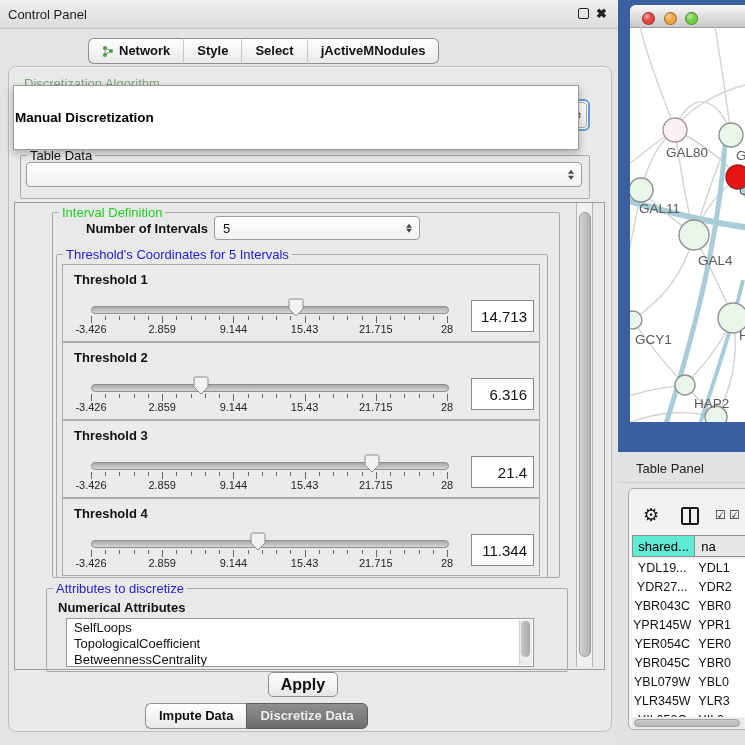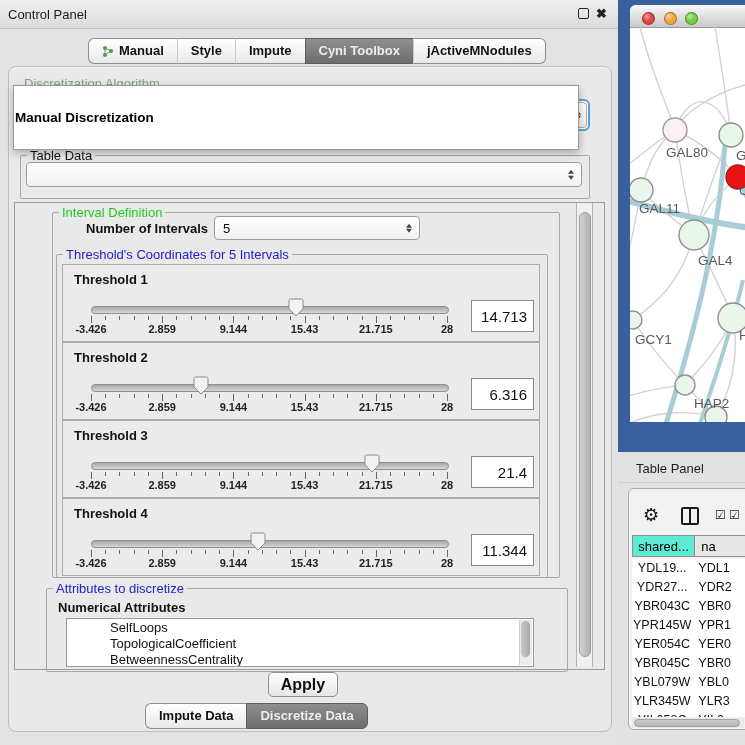--- a/index.html
+++ b/index.html
@@ -55,29 +55,29 @@
            border-left:1px solid #b4b4b4;border-right:1px solid #b4b4b4;z-index:4;}
   #vscroll .thumb{position:absolute;left:2px;top:9px;width:10px;height:443px;border-radius:6px;
            background:linear-gradient(90deg,#d2d2d2,#b2b2b2);border:1px solid #9e9e9e;}
   
   .th-block{position:absolute;left:62px;width:476px;height:76px;border:1px solid #ababab;background:#ebebeb;}
   .th-label{position:absolute;left:11px;top:7px;font-size:13px;font-weight:bold;color:#111;}
   .track{position:absolute;left:28px;top:41px;width:356px;height:6px;border-radius:4px;
          background:linear-gradient(#a8a8a8,#d6d6d6);border:1px solid #8f8f8f;}
   .tick{position:absolute;width:1px;background:#666;}
   .tick-label{position:absolute;top:58px;width:60px;text-align:center;font-size:11px;
-              font-weight:bold;color:#222;}
+              font-weight:normal;color:#222;}
   .th-value{position:absolute;left:408px;top:35px;width:55px;height:30px;background:#fff;
             border:1px solid #8a8a8a;font-size:15px;color:#111;display:flex;align-items:center;
             justify-content:flex-end;padding-right:6px;}
   .thumb-svg{position:absolute;top:33px;}
   
   #attr-list{left:66px;top:618px;width:466px;height:47px;background:#fff;border:1px solid #999;
              overflow:hidden;z-index:3;}
-  .attr-item{font-size:13px;color:#111;padding:1px 0 1px 7px;height:14px;margin-left:36px;}
+  .attr-item{font-size:13px;color:#111;padding:1px 0 1px 7px;height:14px;}
   #attr-scroll{position:absolute;right:1px;top:1px;width:12px;height:45px;background:#ececec;
                border-left:1px solid #cfcfcf;}
   #attr-scroll .thumb{position:absolute;left:1px;top:1px;width:9px;height:36px;border-radius:5px;
                background:linear-gradient(90deg,#c8c8c8,#a8a8a8);}
   #apply-btn{left:268px;top:672px;width:68px;height:23px;background:linear-gradient(#ffffff,#e6e6e6);
              border:1px solid #8f8f8f;border-radius:5px;font-size:16px;font-weight:bold;color:#111;
              display:flex;align-items:center;justify-content:center;z-index:3;}
   
   #right-blue{left:618px;top:0;width:127px;height:452px;background:#3a5f9f;}
   #net-window{left:630px;top:5px;width:115px;height:417px;border-radius:6px 0 0 0;overflow:hidden;
@@ -122,30 +122,27 @@
 <div class="abs seg-bar" id="top-tabs">
     <div class="seg">
       <svg width="12" height="14">
         <line x1="3" y1="4" x2="9" y2="7" stroke="#8a8a8a"></line>
         <line x1="3" y1="11" x2="9" y2="7" stroke="#8a8a8a"></line>
         <line x1="3" y1="4" x2="3" y2="11" stroke="#8a8a8a"></line>
         <circle cx="3" cy="4" r="2.1" fill="#49a349"></circle>
         <circle cx="3" cy="11" r="2.1" fill="#49a349"></circle>
         <circle cx="9" cy="7" r="2.1" fill="#49a349"></circle>
       </svg>
-      <span>Manual</span>
+      <span>Network</span>
     </div>
     <div class="seg">
       <span>Style</span>
     </div>
     <div class="seg">
-      <span>Impute</span>
-    </div>
-    <div class="seg sel">
-      <span>Cyni Toolbox</span>
+      <span>Select</span>
     </div>
     <div class="seg">
       <span>jActiveMNodules</span>
     </div>
   </div>
 
 <div class="abs" id="main-box"></div>
 
 <div class="abs lbl-dimgreen" style="left:24px;top:76px;font-size:13px;z-index:1;">Discretization Algorithm</div>
 <div class="abs" id="algo-combo-ring">

